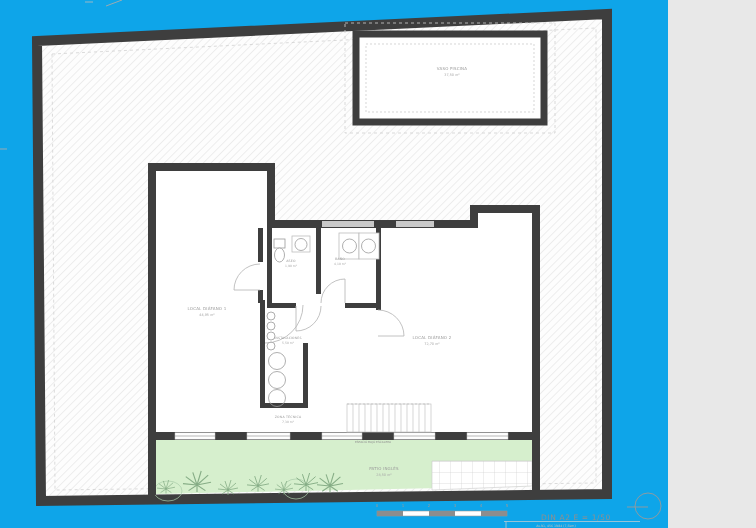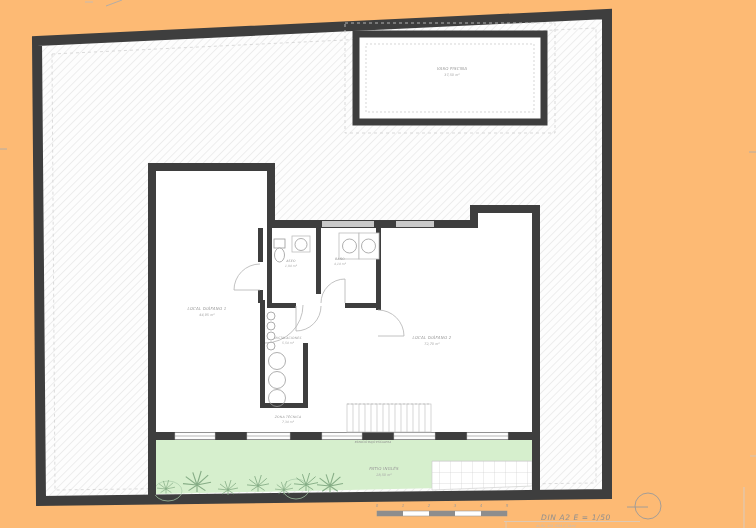--- a/index.html
+++ b/index.html
@@ -1,22 +1,21 @@
 <!DOCTYPE html>
 <html><head>
 <meta charset="utf-8">
 <style>
   html,body{margin:0;padding:0;background:#e8e8e8;}
   .sheet{
     position:relative;
-    width:756px;height:528px;
-    background:#fdba74;
+    width:668px;height:528px;
+    background:#0ea5e9;
     font-family:"DejaVu Sans", "Liberation Sans", sans-serif;
     overflow:hidden;
-    font-style:italic;
   }
   svg{display:block;}
   text{font-family:"DejaVu Sans", "Liberation Sans", sans-serif;}
   .room-label{fill:#9a9a9a;font-size:4px;text-anchor:middle;letter-spacing:.2px;}
   .room-area{fill:#a8a8a8;font-size:3.4px;text-anchor:middle;}
   .tiny-note{fill:#8f8f8f;font-size:2.9px;text-anchor:middle;}
   .tick-num{fill:#9a9a9a;font-size:4px;text-anchor:middle;}
   .footer-main{fill:#8f8f8f;font-size:7.5px;text-anchor:middle;letter-spacing:.6px;}
   .footer-sub{fill:#c0c0c0;font-size:3.2px;text-anchor:middle;}
 </style>

